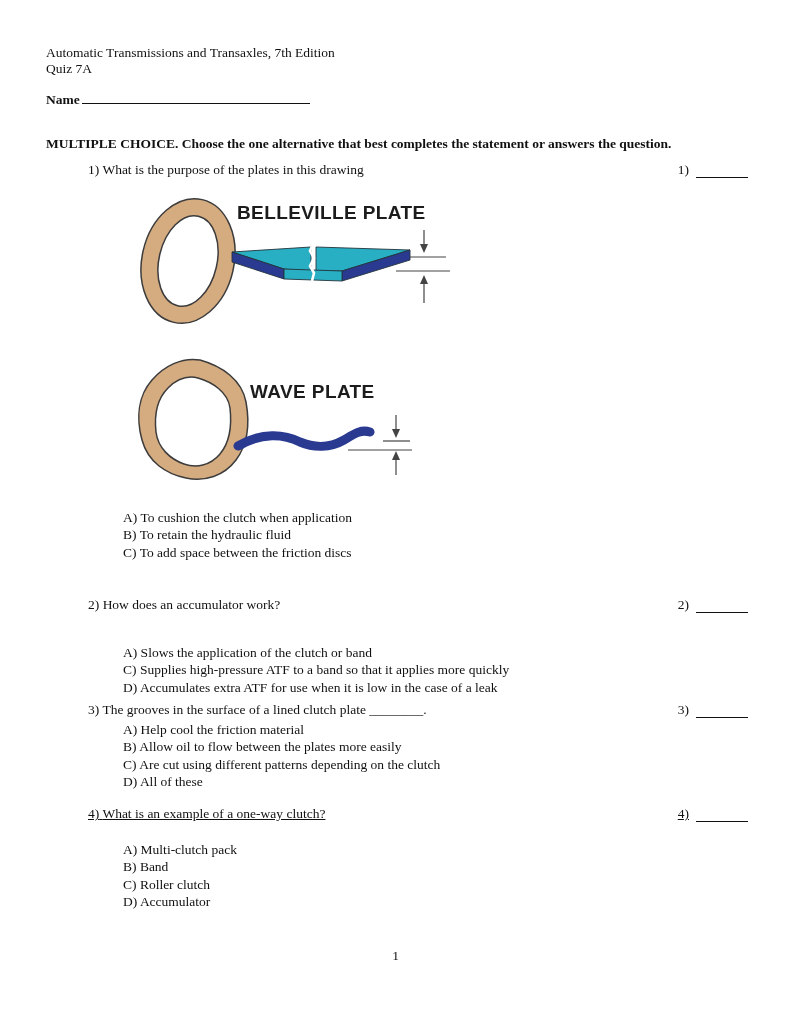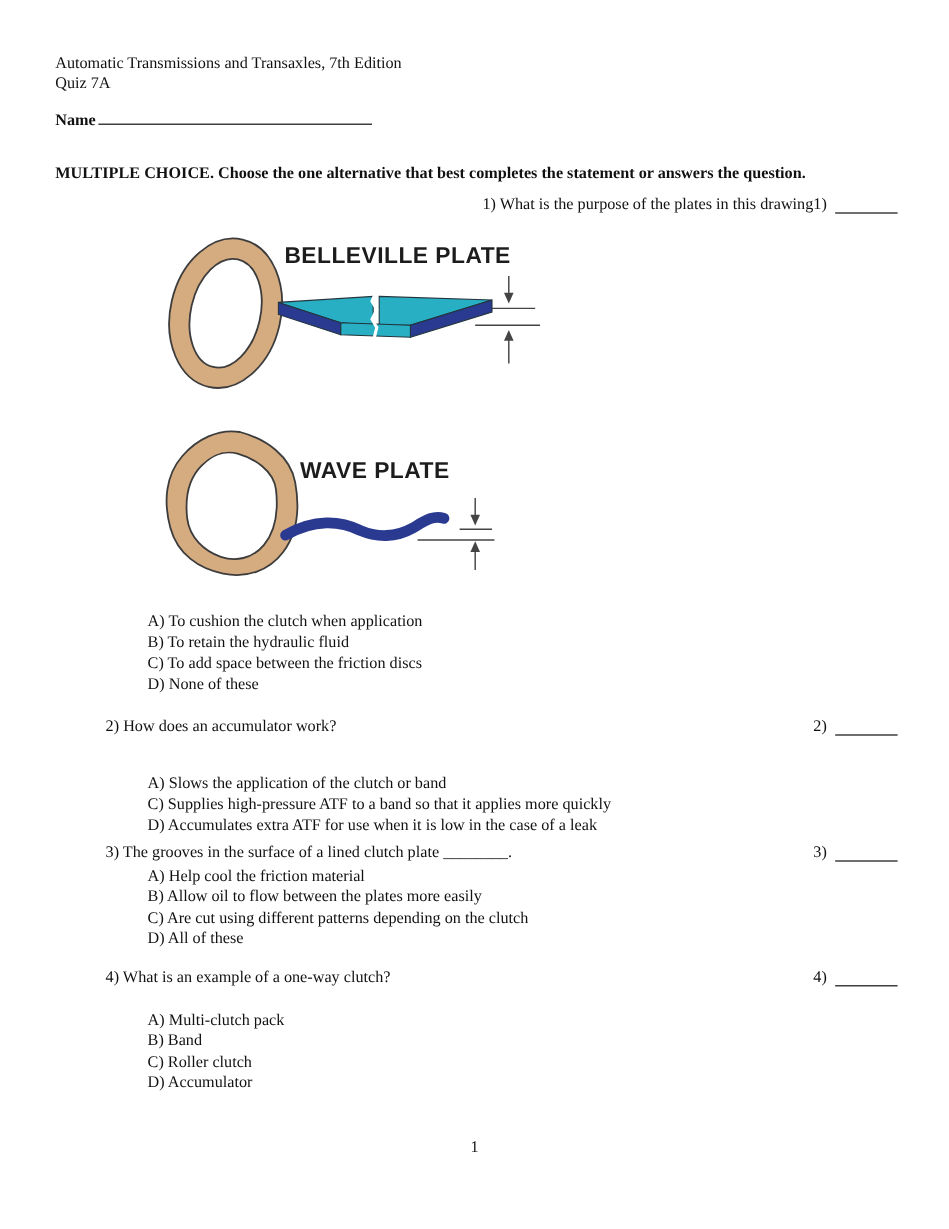--- a/index.html
+++ b/index.html
@@ -45,21 +45,21 @@
     <div>Automatic Transmissions and Transaxles, 7th Edition</div>
     <div>Quiz 7A</div>
   </div>
 
   <div class="abs name-row">
     <span class="bold">Name</span><span class="name-line"></span>
   </div>
 
   <div class="abs instruction">MULTIPLE CHOICE.  Choose the one alternative that best completes the statement or answers the question.</div>
 
-  <div class="abs q-row" style="top:162px;justify-content:flex-end;">
+  <div class="abs q-row" style="top:162px;">
     <div class="q-text"><span>1)</span> <span>What is the purpose of the plates in this drawing</span></div>
     <div class="q-answer">
         <span>1)</span>
         <span class="blank"></span>
       </div>
   </div>
 
   <svg class="abs figure-svg" viewBox="0 0 791 1024">
 
     <g transform="rotate(13 188 261)">
@@ -105,21 +105,20 @@
       <line x1="348" y1="450" x2="412" y2="450"></line>
       <polygon points="392,460 400,460 396,451" stroke="none"></polygon>
       <line x1="396" y1="458" x2="396" y2="475"></line>
     </g>
   </svg>
 
   <div class="abs options" style="top:509px;">
     <div>A) To cushion the clutch when application</div>
     <div>B) To retain the hydraulic fluid</div>
     <div>C) To add space between the friction discs</div>
-    <div>D) None of these</div>
   </div>
 
   <div class="abs q-row" style="top:597px;text-align:right;">
     <div class="q-text"><span>2)</span> <span>How does an accumulator work?</span></div>
     <div class="q-answer">
         <span>2)</span>
         <span class="blank"></span>
       </div>
   </div>
   <div class="abs options" style="top:644px;">
@@ -135,21 +134,21 @@
         <span class="blank"></span>
       </div>
   </div>
   <div class="abs options" style="top:721px;">
     <div>A) Help cool the friction material</div>
     <div>B) Allow oil to flow between the plates more easily</div>
     <div>C) Are cut using different patterns depending on the clutch</div>
     <div>D) All of these</div>
   </div>
 
-  <div class="abs q-row" style="top:806px;">
+  <div class="abs q-row" style="top:806px;text-decoration:underline;">
     <div class="q-text"><span>4)</span> <span>What is an example of a one-way clutch?</span></div>
     <div class="q-answer">
         <span>4)</span>
         <span class="blank"></span>
       </div>
   </div>
   <div class="abs options" style="top:825px;margin-top:16px;">
     <div>A) Multi-clutch pack</div>
     <div>B) Band</div>
     <div>C) Roller clutch</div>

